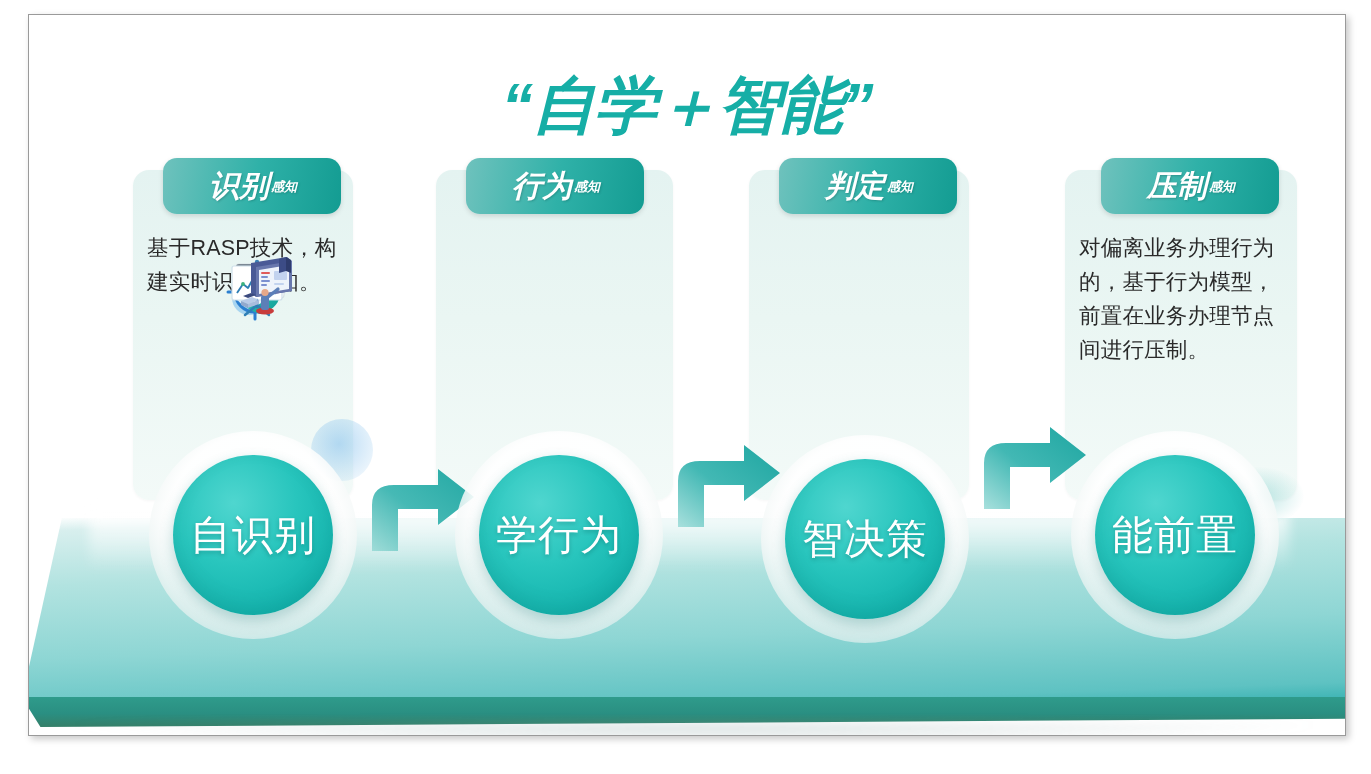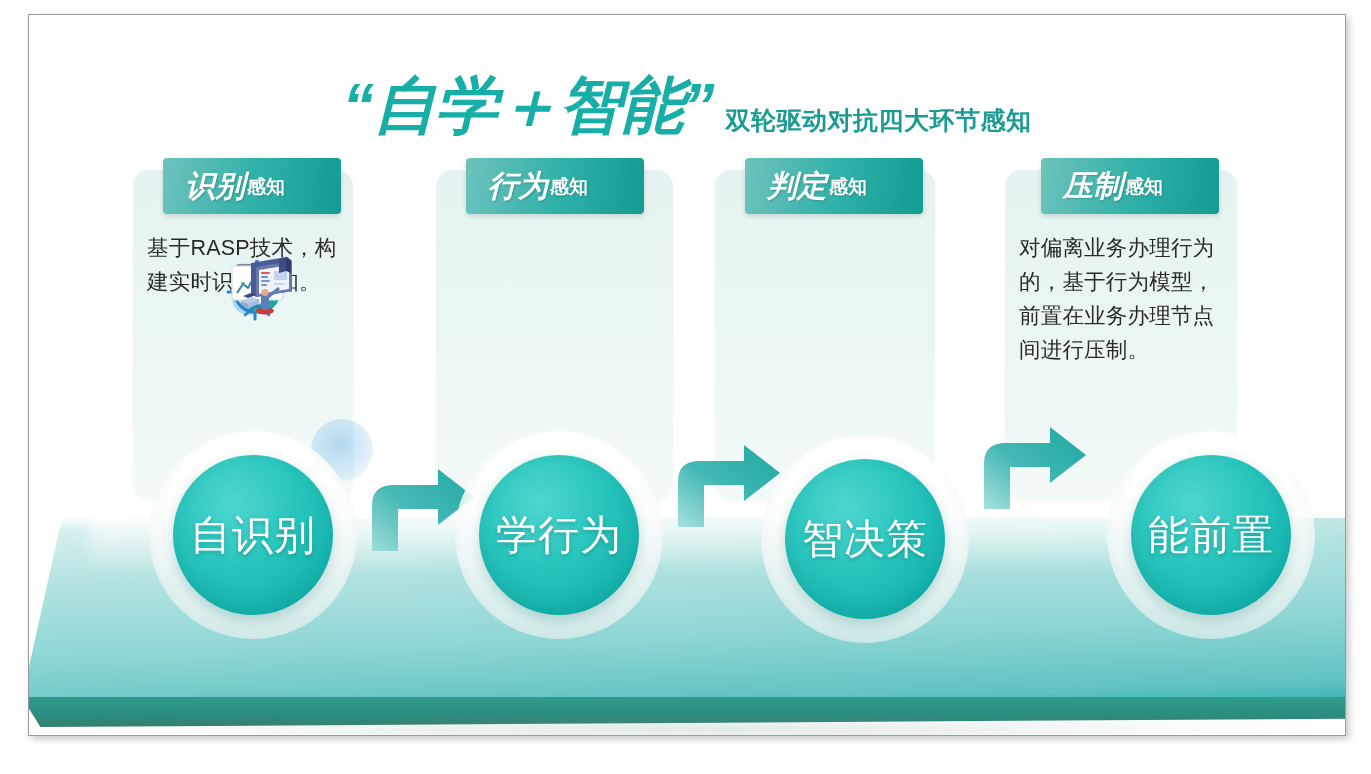--- a/index.html
+++ b/index.html
@@ -63,51 +63,52 @@
     position: absolute;
     top: 155px;
     width: 220px;
     height: 330px;
     border-radius: 16px;
     background: linear-gradient(180deg, #e4f3f1 0%, #eaf6f3 45%, #f3faf8 100%);
     box-shadow: 0 1px 3px rgba(0,0,0,0.04);
   }
   .card.c1 { left: 104px; }
   .card.c2 { left: 407px; padding-left: 17px; }
-  .card.c3 { left: 686px; }
-  .card.c4 { left: 976px; width: 232px; }
+  .card.c3 { left: 720px; }
+  .card.c4 { left: 1036px; width: 232px; }
 
   .card-tag {
     position: absolute;
     top: -12px;
     left: 30px;
     height: 56px;
     min-width: 178px;
     padding: 0 20px 0 22px;
-    border-radius: 4px;
+    border-radius: 14px;
     background: linear-gradient(100deg, #6fc2bd 0%, #2fb1a8 52%, #139c92 100%);
     display: flex;
     align-items: center;
-    justify-content: flex-start;
+    justify-content: center;
     box-shadow: 0 2px 5px rgba(0,0,0,0.13);
     box-sizing: border-box;
   }
   .card.c4 .card-tag { left: 36px; }
   .tag-big {
     font-size: 30px;
     font-weight: 900;
     font-style: italic;
     color: #ffffff;
     letter-spacing: 0px;
     text-shadow: 1px 1px 2px rgba(0,60,56,0.25);
     line-height: 1;
   }
   .tag-small {
-    font-size: 19px;
+    font-size: 13px;
     font-weight: 900;
+    font-style: italic;
     color: #ffffff;
     margin-left: 2px;
     text-shadow: 1px 1px 2px rgba(0,60,56,0.25);
     line-height: 1;
   }
   .card-body {
     position: absolute;
     top: 62px;
     left: 14px;
     right: 12px;
@@ -213,21 +214,21 @@
     font-size: 41px;
     font-weight: 400;
     color: #ffffff;
     letter-spacing: 1px;
     text-shadow: 0 2px 4px rgba(0,80,76,0.33);
     line-height: 1;
   }
   .node.n1 { left: 144px; top: 440px; }
   .node.n2 { left: 450px; top: 440px; }
   .node.n3 { left: 756px; top: 444px; }
-  .node.n4 { left: 1102px; top: 440px; }
+  .node.n4 { left: 1066px; top: 440px; }
 
   
   .arrow {
     position: absolute;
     width: 110px;
     height: 86px;
   }
   .arrow.a1 { left: 339px; top: 452px; }
   .arrow.a2 { left: 645px; top: 428px; }
   .arrow.a3 { left: 951px; top: 410px; }
@@ -247,21 +248,20 @@
     background: radial-gradient(ellipse at 50% 50%, rgba(96,196,192,0.40), rgba(96,196,192,0) 72%);
   }
 </style>
 </head>
 <body>
 
 <div id="slide-frame">
 
   <div id="title-block">
     <div id="title-main">“自学＋智能”</div>
-    <div id="title-sub">双轮驱动对抗四大环节感知</div>
   </div>
 
   <div id="platform-wrap">
     <div id="platform-top"></div>
     <div id="platform-glow"></div>
     <div id="platform-edge"></div>
     <div id="platform-shadow"></div>
   </div>
 
   <div class="card c1">

